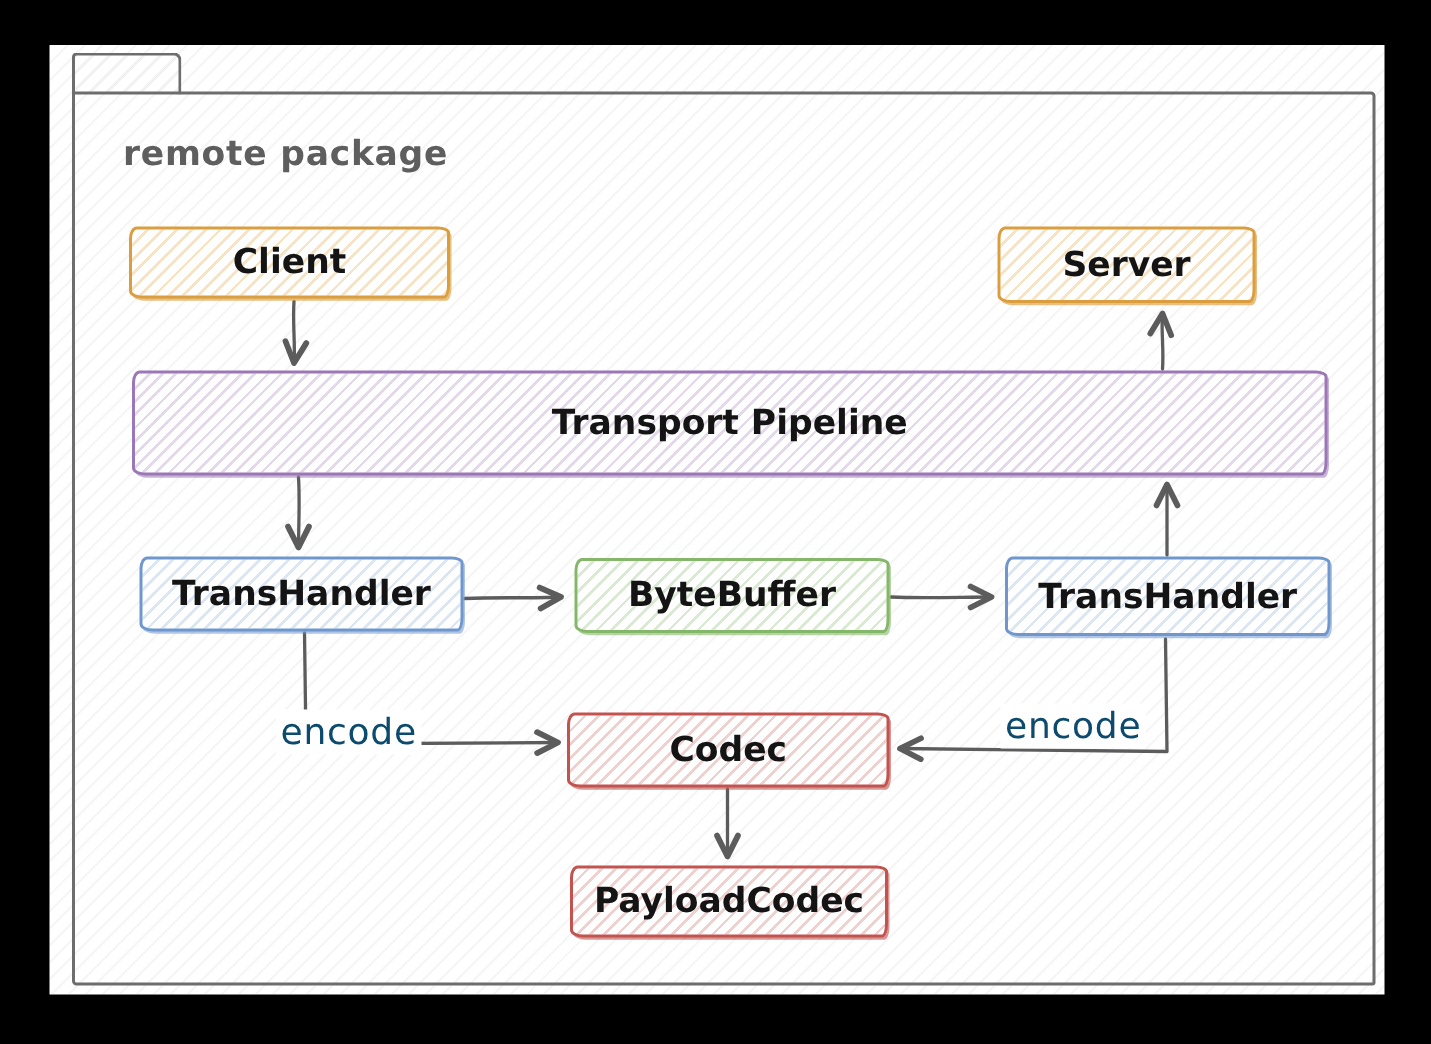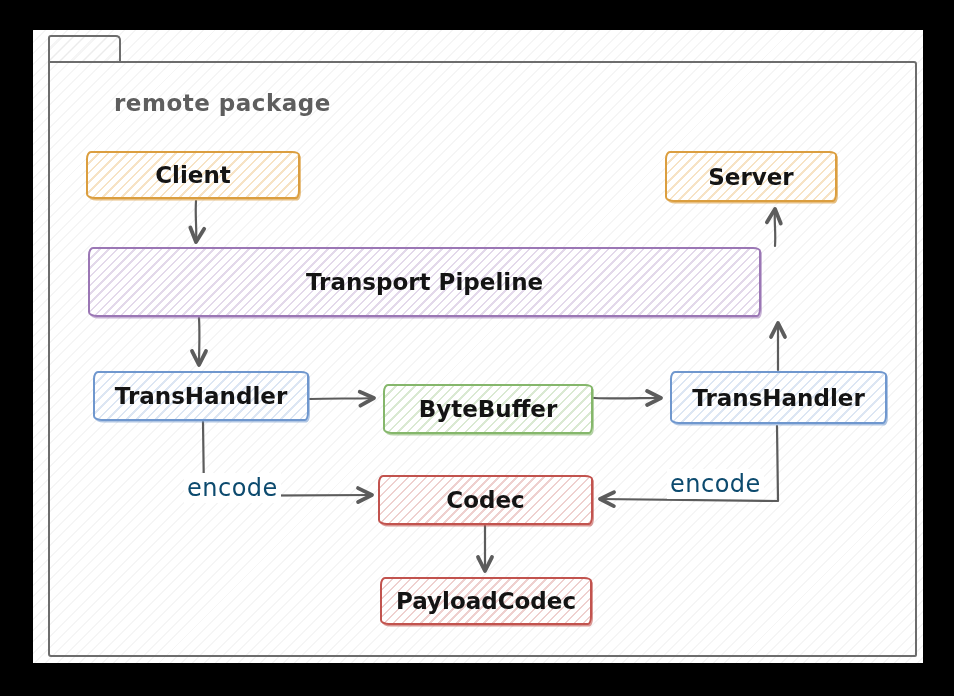--- a/index.html
+++ b/index.html
@@ -22,21 +22,21 @@
     background-image: repeating-linear-gradient(135deg,
       rgba(125,125,125,0.08) 0px, rgba(125,125,125,0.08) 1.4px,
       transparent 1.4px, transparent 8px);
   }
   .pkg-body {
     position: absolute; left: 15px; top: 31px; width: 869px; height: 596px;
     border: 2.6px solid #6d6d6d; border-radius: 2px 3px 2px 3px;
   }
   .pkg-label {
     position: absolute; left: 49px; top: 60px;
-    font-size: 23px; font-weight: bold; color: #5e5e5e; letter-spacing: 0.5px; margin-left: 32px;
+    font-size: 23px; font-weight: bold; color: #5e5e5e; letter-spacing: 0.5px;
   }
 
   
   .node {
     position: absolute; display: flex; align-items: center; justify-content: center;
     font-size: 23px; font-weight: 600; color: #141414; text-align: center;
     background-color: #fff; border: 2.3px solid;
     border-radius: 5px 8px 4px 9px / 8px 4px 9px 5px;
   }
   .orange {
@@ -65,23 +65,23 @@
   }
   .red {
     border-color: #C2534E;
     background-image: repeating-linear-gradient(135deg,
       rgba(194,83,78,0.27) 0 1.8px, transparent 1.8px 6.4px);
     box-shadow: 1.5px 2px 0 -0.5px rgba(194,83,78,0.6);
   }
 
   #n-client        { left: 53px;  top: 121px; width: 214px; height: 48px; }
   #n-server        { left: 632px; top: 121px; width: 172px; height: 51px; }
-  #n-pipeline      { left: 55px;  top: 217px; width: 673px; height: 70px; }
+  #n-pipeline      { left: 55px;  top: 217px; width: 797px; height: 70px; }
   #n-thl           { left: 60px;  top: 341px; width: 216px; height: 50px; }
-  #n-bytebuffer    { left: 350px; top: 342px; width: 210px; height: 50px; margin-top: 12px; }
+  #n-bytebuffer    { left: 350px; top: 342px; width: 210px; height: 50px; }
   #n-thr           { left: 637px; top: 341px; width: 217px; height: 53px; }
   #n-codec         { left: 345px; top: 445px; width: 215px; height: 50px; }
   #n-payloadcodec  { left: 347px; top: 547px; width: 212px; height: 48px; }
 
   .edge-svg { position: absolute; left: 0; top: 0; width: 890px; height: 633px; pointer-events: none; }
   .edge-svg path { fill: none; stroke: #5c5c5c; stroke-width: 2.2; stroke-linecap: round; stroke-linejoin: round; }
 
   .edge-label {
     position: absolute; font-size: 24px; color: #0c4a6e; letter-spacing: 0.5px;
     background: #fff; padding: 0 3px; line-height: 30px;

